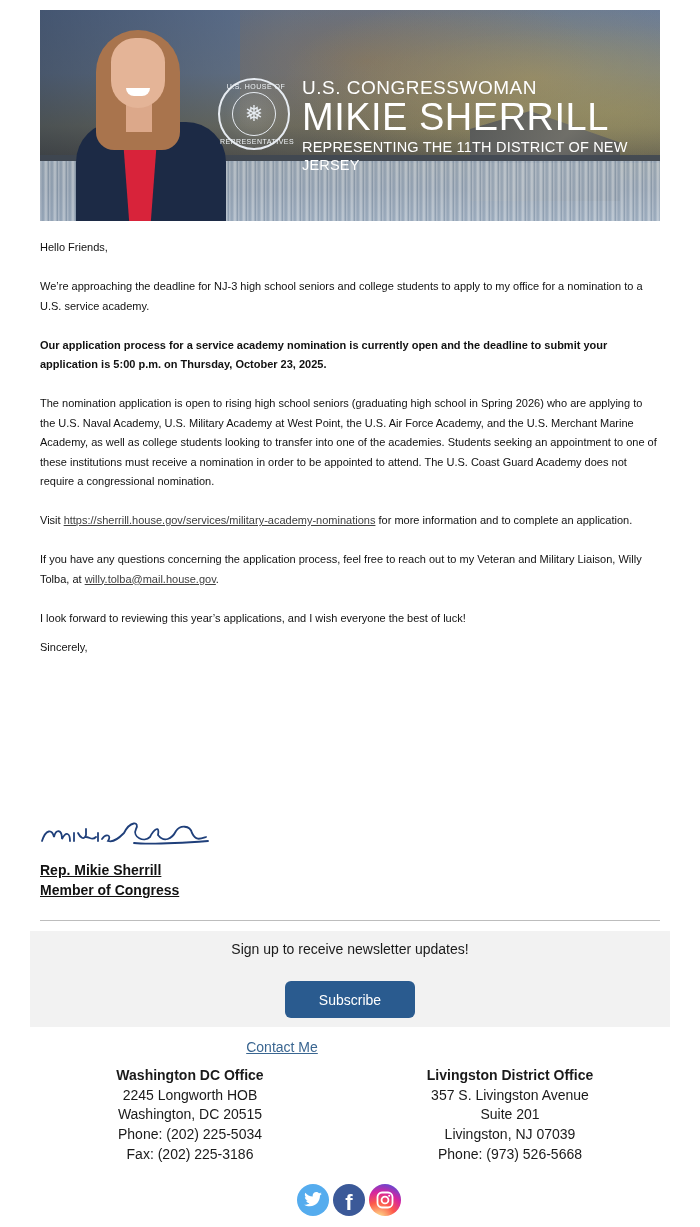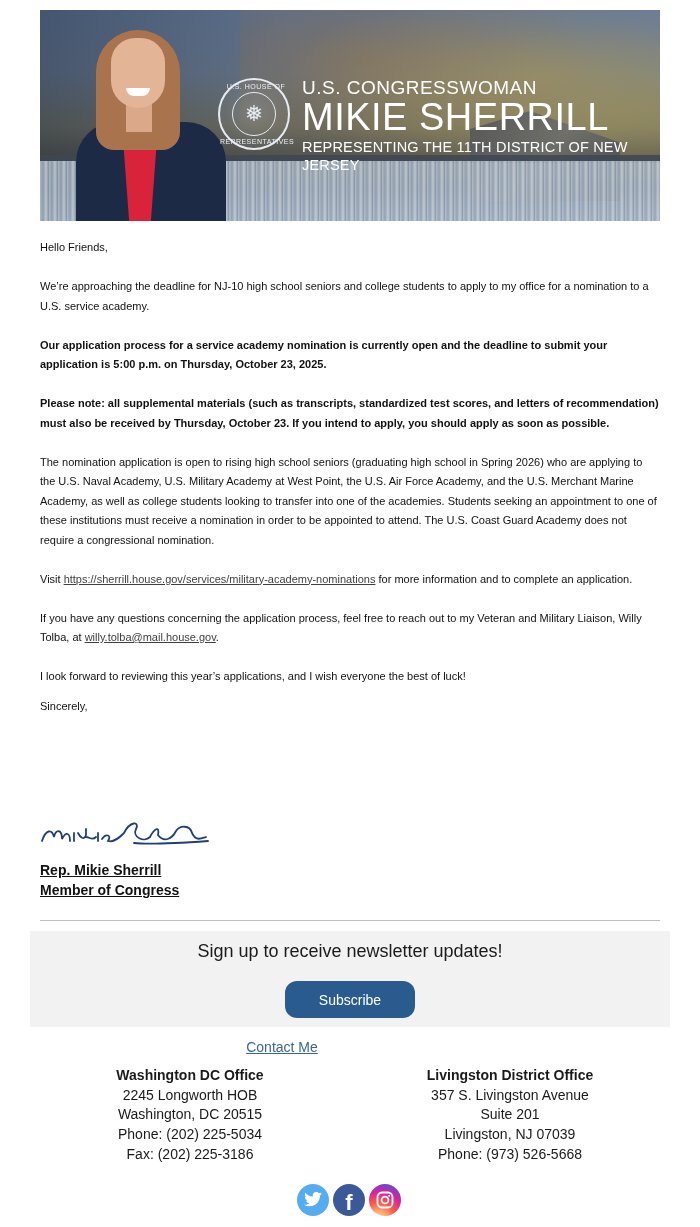--- a/index.html
+++ b/index.html
@@ -91,25 +91,25 @@
   .signature { position: absolute; left: 40px; top: 815px; width: 170px; height: 36px; }
   .sig-name { position: absolute; left: 40px; top: 860px; font-size: 14px; line-height: 20px; font-weight: bold; text-decoration: underline; }
 
   .divider { position: absolute; left: 40px; top: 920px; width: 620px; height: 1px; background: #bdbdbd; }
 
   .signup-panel {
     position: absolute; left: 30px; top: 931px; width: 640px; height: 96px; background: #f2f2f2;
   }
   .signup-text {
     position: absolute; left: 0; top: 10px; width: 640px; text-align: center;
-    font-size: 18px; color: #1a1a1a;
+    font-size: 14px; color: #1a1a1a;
   }
   .subscribe-btn {
     position: absolute; left: 255px; top: 50px; width: 130px; height: 37px;
-    background: #2a5b8f; color: #ffffff; border: none; border-radius: 12px;
+    background: #2a5b8f; color: #ffffff; border: none; border-radius: 6px;
     font-family: "Liberation Sans", sans-serif; font-size: 14px;
     display: flex; align-items: center; justify-content: center; cursor: pointer;
   }
 
   .contact-link {
     position: absolute; left: 0; top: 1039px; width: 564px; text-align: center;
     font-size: 14px;
   }
   .contact-link a { color: #3a6691; text-decoration: underline; }
 
@@ -159,23 +159,22 @@
 
   <div class="banner-text">
     <div class="line1">U.S. CONGRESSWOMAN</div>
     <div class="line2">MIKIE SHERRILL</div>
     <div class="line3">REPRESENTING THE 11TH DISTRICT OF NEW JERSEY</div>
   </div>
 </div>
 
 <div class="content">
   <p>Hello Friends,</p>
-  <p>We’re approaching the deadline for NJ-10 high school seniors and college students to apply to my office for a nomination to a U.S. service academy.</p>
+  <p>We’re approaching the deadline for NJ-3 high school seniors and college students to apply to my office for a nomination to a U.S. service academy.</p>
   <p class="bold">Our application process for a service academy nomination is currently open and the deadline to submit your application is 5:00 p.m. on Thursday, October 23, 2025.</p>
-  <p class="bold">Please note: all supplemental materials (such as transcripts, standardized test scores, and letters of recommendation) must also be received by Thursday, October 23. If you intend to apply, you should apply as soon as possible.</p>
   <p>The nomination application is open to rising high school seniors (graduating high school in Spring 2026) who are applying to the U.S. Naval Academy, U.S. Military Academy at West Point, the U.S. Air Force Academy, and the U.S. Merchant Marine Academy, as well as college students looking to transfer into one of the academies. Students seeking an appointment to one of these institutions must receive a nomination in order to be appointed to attend. The U.S. Coast Guard Academy does not require a congressional nomination.</p>
   <p><span>Visit </span><a href="#">https://sherrill.house.gov/services/military-academy-nominations</a><span> for more information and to complete an application.</span></p>
   <p><span>If you have any questions concerning the application process, feel free to reach out to my Veteran and Military Liaison, Willy Tolba, at </span><a href="#">willy.tolba@mail.house.gov</a><span>.</span></p>
   <p class="tight" style="width:540px;">I look forward to reviewing this year’s applications, and I wish everyone the best of luck!</p>
   <p>Sincerely,</p>
 </div>
 
 <svg class="signature" viewBox="0 0 170 36">
   <path d="M2 26 C 6 14, 12 14, 14 22 C 16 14, 22 14, 22 24 C 26 16, 30 18, 30 26 M34 18 L34 26 M38 18 C 40 22, 44 26, 46 20 L46 14 M46 22 C 50 22, 52 26, 56 22 M58 18 L58 26 M62 24 C 66 18, 72 20, 68 26 C 74 28, 80 22, 84 18 C 90 6, 100 6, 96 14 C 92 22, 104 28, 110 22 C 114 14, 120 10, 118 20 C 124 28, 132 24, 136 16 C 140 10, 150 10, 152 18 C 156 26, 160 24, 166 22 M94 28 C 110 30, 140 28, 168 26" fill="none" stroke="#1f3f7a" stroke-width="1.8" stroke-linecap="round"></path>
 </svg>

